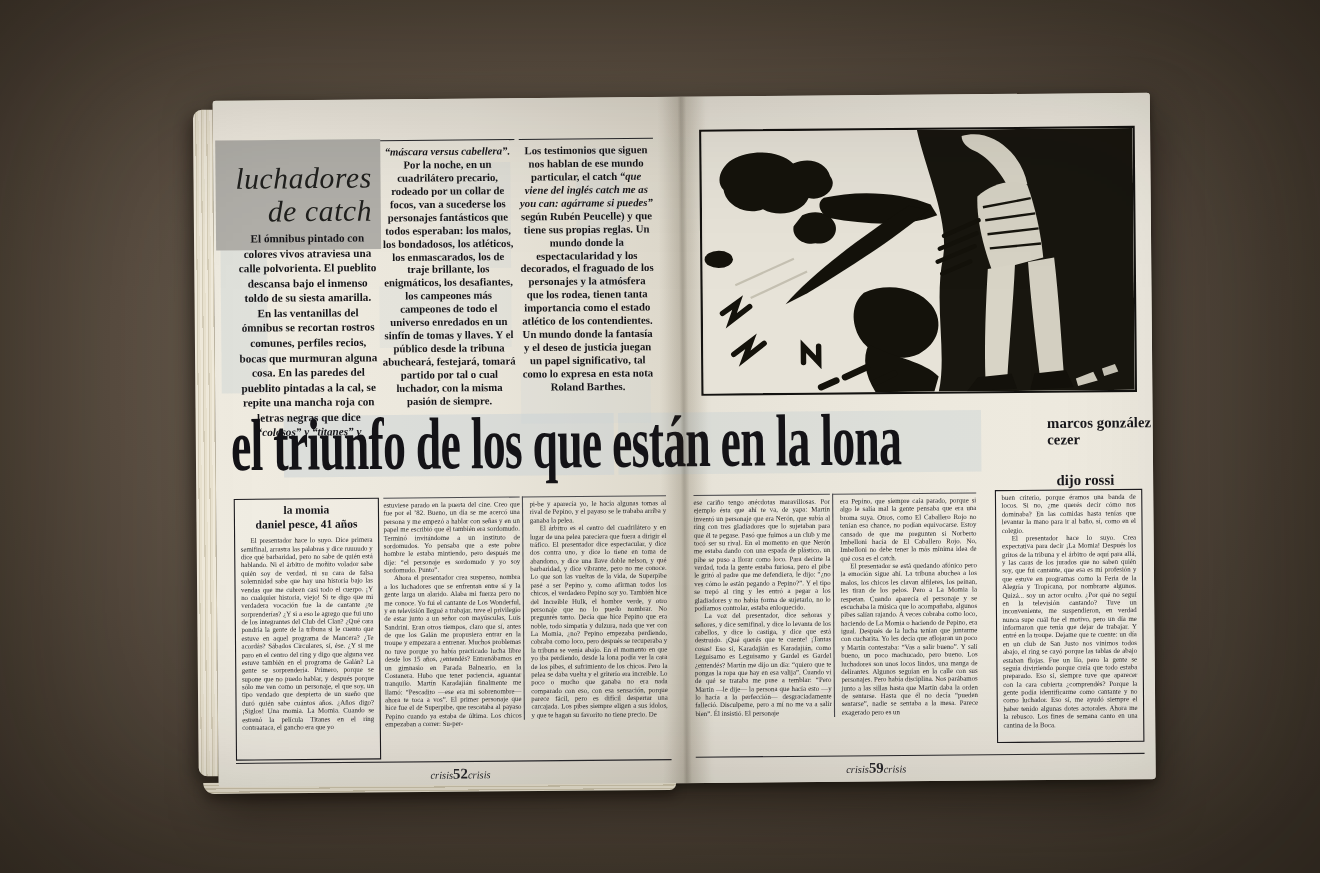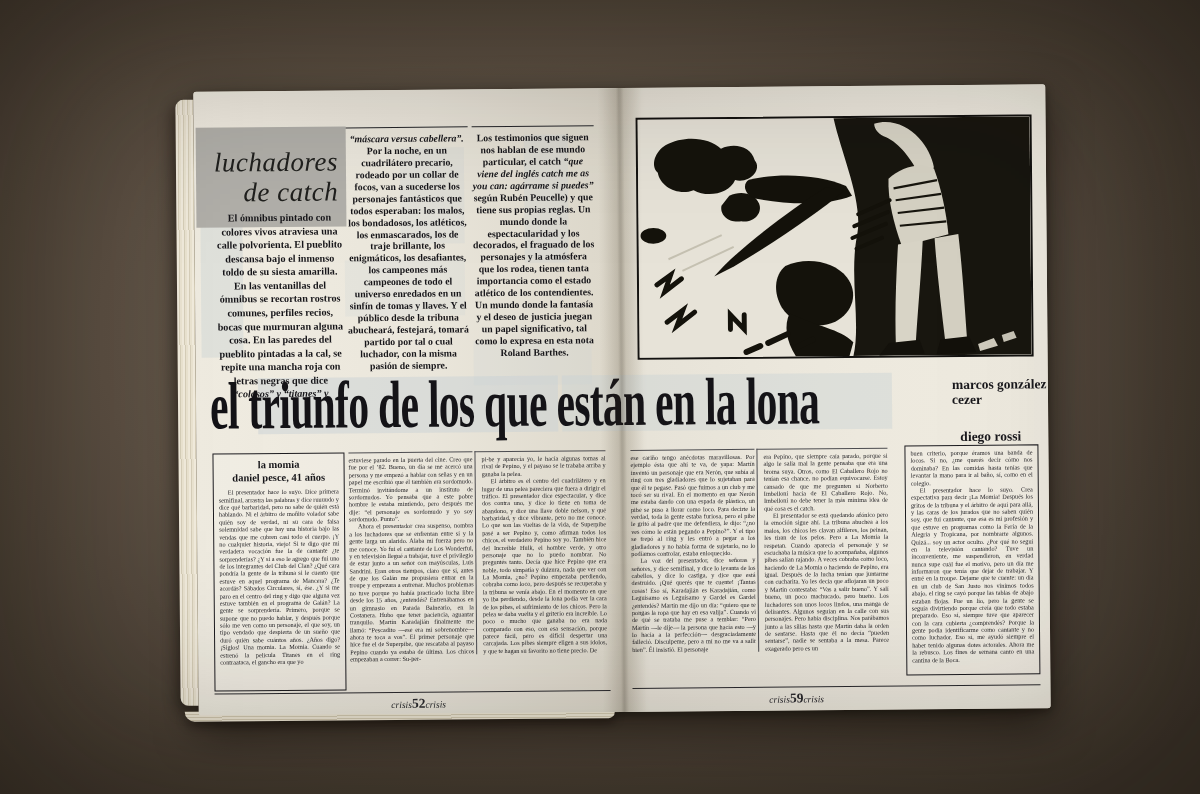--- a/index.html
+++ b/index.html
@@ -151,21 +151,21 @@
 
           <g stroke="#b7b2a2" stroke-width="2" opacity=".7">
             <line x1="30" y1="142" x2="84" y2="118"></line>
             <line x1="44" y1="154" x2="96" y2="130"></line>
           </g>
         </svg>
       </div>
 
       <div class="headline">el triunfo de los que están en la lona</div>
       <div class="byline" style="left:756px;top:292px;">marcos gonzález cezer</div>
-      <div class="byline" style="left:764px;top:344px;">diego rossi</div>
+      <div class="byline" style="left:764px;top:344px;">dijo rossi</div>
 
       <div class="bodycol boxed indent-first" style="left:16px;top:362px;width:132px;height:238px;">
         <div class="iv-title">
           <div>la momia</div>
           <div>daniel pesce, 41 años</div>
         </div>
         <div>
             <p class="bp">El presentador hace lo suyo. Dice primera semifinal, arrastra las palabras y dice ruuuudo y dice qué barbaridad, pero no sabe de quién está hablando. Ni el árbitro de moñito volador sabe quién soy de verdad, ni su cara de falsa solemnidad sabe que hay una historia bajo las vendas que me cubren casi todo el cuerpo. ¡Y no cualquier historia, viejo! Si te digo que mi verdadera vocación fue la de cantante ¿te sorprenderías? ¿Y si a eso le agrego que fui uno de los integrantes del Club del Clan? ¿Qué cara pondría la gente de la tribuna si le cuento que estuve en aquel programa de Mancera? ¿Te acordás? Sábados Circulares, sí, ése. ¿Y si me paro en el centro del ring y digo que alguna vez estuve también en el programa de Galán? La gente se sorprendería. Primero, porque se supone que no puedo hablar, y después porque sólo me ven como un personaje, el que soy, un tipo vendado que despierta de un sueño que duró quién sabe cuántos años. ¿Años digo? ¡Siglos! Una momia. La Momia. Cuando se estrenó la película Titanes en el ring contraataca, el gancho era que yo</p>
           </div>
       </div>

